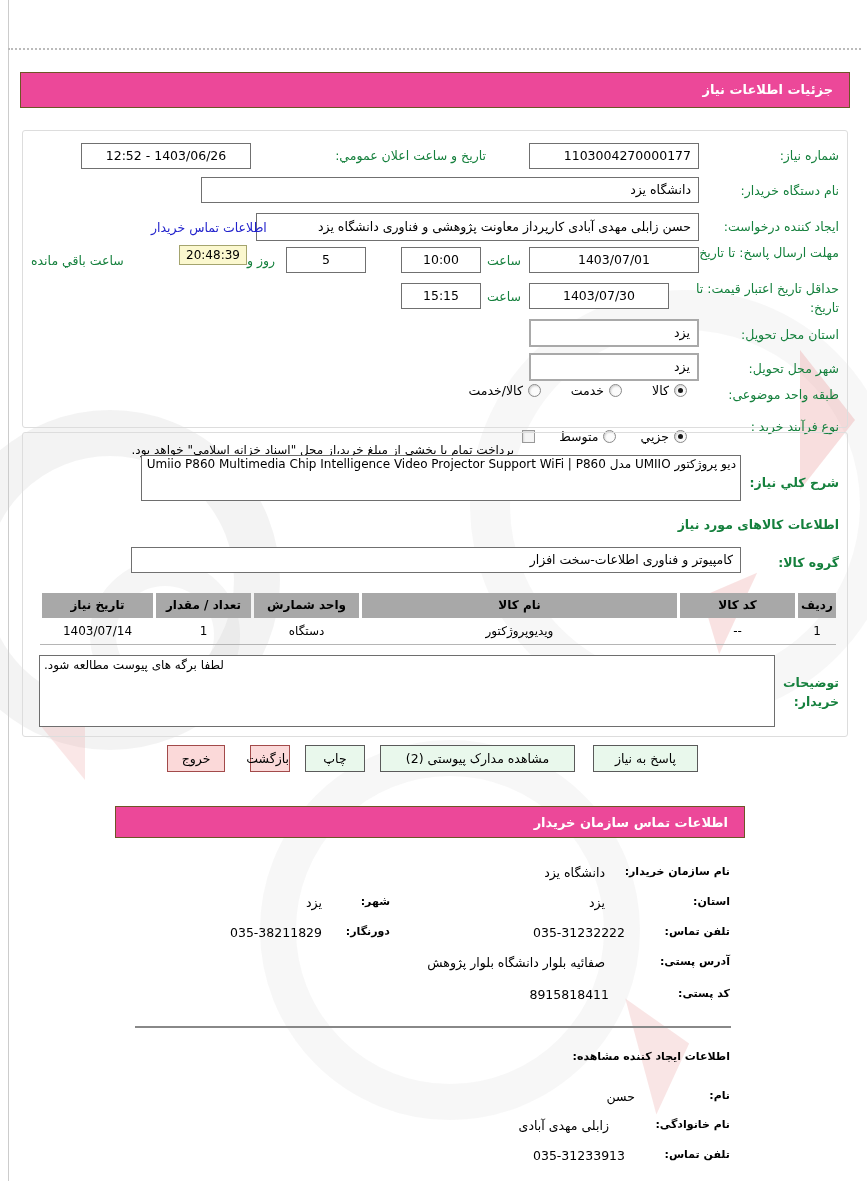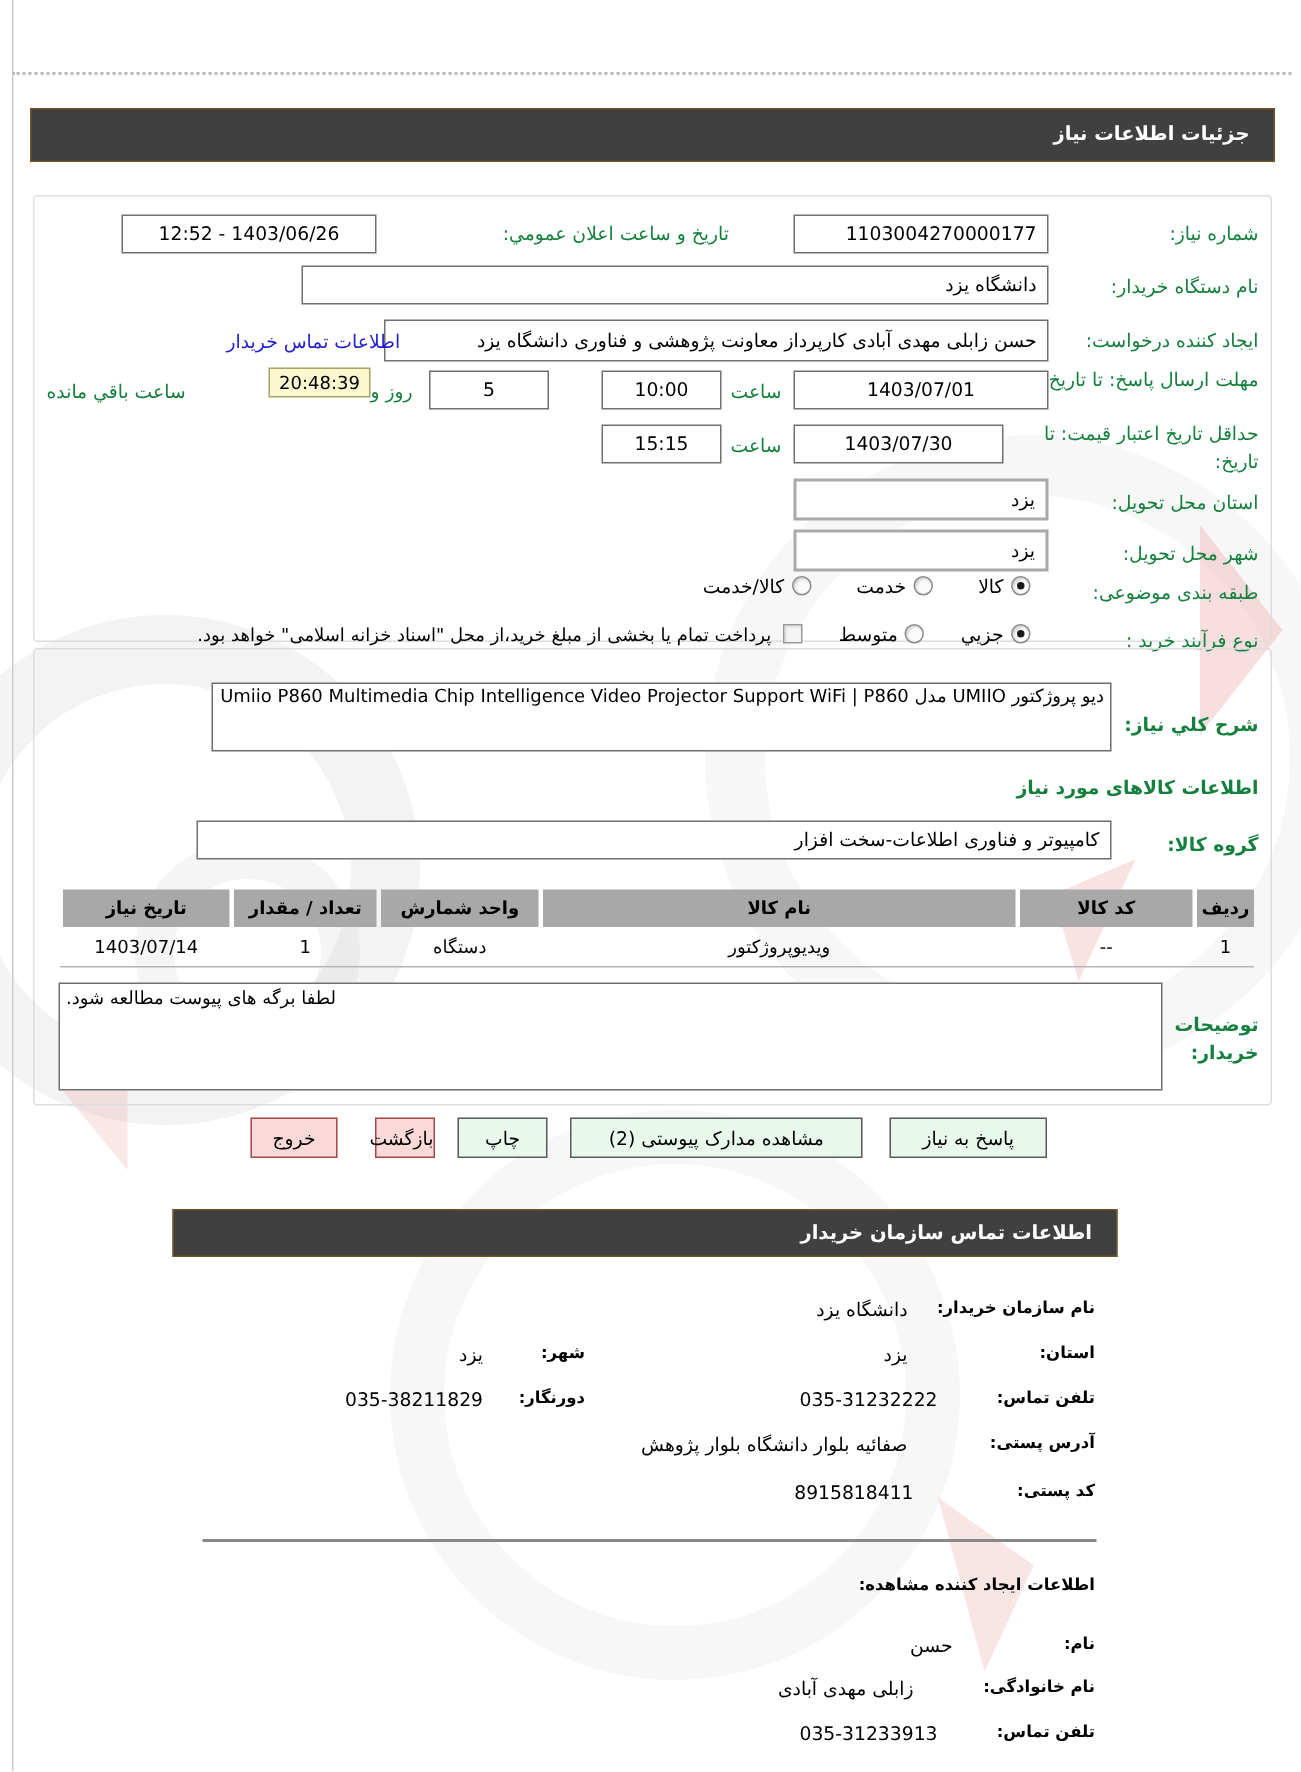--- a/index.html
+++ b/index.html
@@ -15,21 +15,21 @@
   .r4 { left:90px; top:560px; width:150px; height:150px; border:26px solid rgba(190,190,190,.16); }
   .tri { width:0; height:0; }
   .t1 { left:800px; top:350px; border-top:70px solid transparent; border-bottom:70px solid transparent; border-left:55px solid rgba(235,160,160,.35); }
   .t2 { left:700px; top:560px; border-top:45px solid transparent; border-bottom:45px solid transparent; border-right:40px solid rgba(235,160,160,.30); transform:rotate(25deg); }
   .t3 { left:640px; top:990px; border-top:60px solid transparent; border-bottom:60px solid transparent; border-left:50px solid rgba(235,160,160,.28); transform:rotate(-15deg); }
   .t4 { left:40px; top:670px; border-top:55px solid transparent; border-bottom:55px solid transparent; border-right:45px solid rgba(235,160,160,.25); }
 
   .page-edge { position:absolute; left:8px; top:0; bottom:0; border-left:1px solid #ccc; z-index:2; }
   .dotline { position:absolute; left:8px; right:6px; top:48px; border-top:2px dotted #bbb; z-index:2; }
 
-  .bar { position:absolute; background:#404040; border:1px solid #6d5526; color:#fff; font-weight:bold; font-size:13px; text-align:right; z-index:3; }
+  .bar { position:absolute; background:#ec4899; border:1px solid #6d5526; color:#fff; font-weight:bold; font-size:13px; text-align:right; z-index:3; }
   .bar-inner { padding:0 16px; line-height:31px; }
   .bar1 { left:20px; top:72px; width:830px; height:36px; }
   .bar1 .bar-inner { line-height:34px; }
   .bar2 { left:115px; top:806px; width:630px; height:32px; }
 
   .fieldset { position:absolute; left:22px; width:826px; border:1px solid #ddd; border-radius:3px; background:transparent; z-index:3; }
   .fs1 { top:130px; height:298px; }
   .fs2 { top:432px; height:305px; }
 
   .lbl { position:absolute; font-size:12.5px; color:#15803d; white-space:nowrap; }
@@ -122,21 +122,21 @@
     <div class="inp center ltr" style="left:506px; top:152px; width:140px; height:26px;">1403/07/30</div>
     <div class="lbl" style="left:464px; top:158px;">ساعت</div>
     <div class="inp center ltr" style="left:378px; top:152px; width:80px; height:26px;">15:15</div>
 
     <div class="lbl" style="right:8px; top:196px;">استان محل تحویل:</div>
     <div class="inp rt thick" style="left:506px; top:188px; width:170px; height:28px;">یزد</div>
 
     <div class="lbl" style="right:8px; top:230px;">شهر محل تحویل:</div>
     <div class="inp rt thick" style="left:506px; top:222px; width:170px; height:28px;">یزد</div>
 
-    <div class="lbl" style="right:8px; top:256px;">طبقه بندی موضوعی:</div>
+    <div class="lbl" style="right:8px; top:256px;">طبقه واحد موضوعی:</div>
     <div class="optrow" style="right:160px; top:252px; gap:30px;">
       <div class="opt">
         <span class="radio sel"></span>
         <span>کالا</span>
       </div>
       <div class="opt">
         <span class="radio"></span>
         <span>خدمت</span>
       </div>
       <div class="opt">
@@ -150,21 +150,21 @@
       <div class="opt">
         <span class="radio sel"></span>
         <span>جزيي</span>
       </div>
       <div class="opt">
         <span class="radio"></span>
         <span>متوسط</span>
       </div>
       <div class="opt" style="gap:8px;">
         <span class="cbx"></span>
-        <span style="font-size:12px;">پرداخت تمام یا بخشی از مبلغ خرید،از محل "اسناد خزانه اسلامی" خواهد بود.</span>
+        <span style="font-size:12px;margin-top:28px;">پرداخت تمام یا بخشی از مبلغ خرید،از محل "اسناد خزانه اسلامی" خواهد بود.</span>
       </div>
     </div>
   </div>
 
   <div class="fieldset fs2">
     <div class="lbl b" style="right:8px; top:42px;">شرح کلي نیاز:</div>
     <div class="tarea desc" style="left:118px; top:22px; width:600px; height:46px;">دیو پروژکتور UMIIO مدل Umiio P860 Multimedia Chip Intelligence Video Projector Support WiFi | P860</div>
 
     <div class="lbl b" style="right:8px; top:84px;">اطلاعات کالاهای مورد نیاز</div>
 

